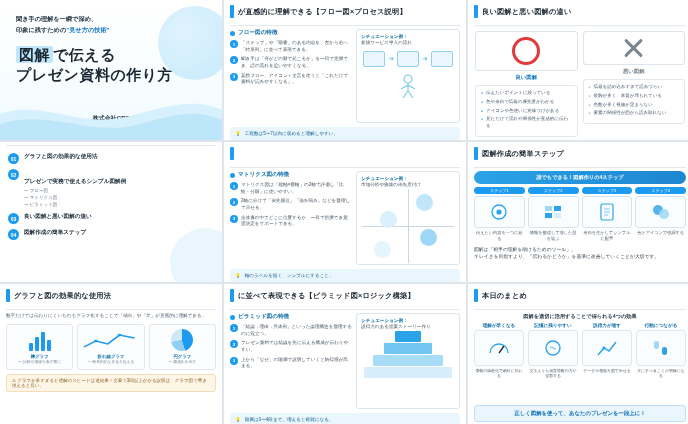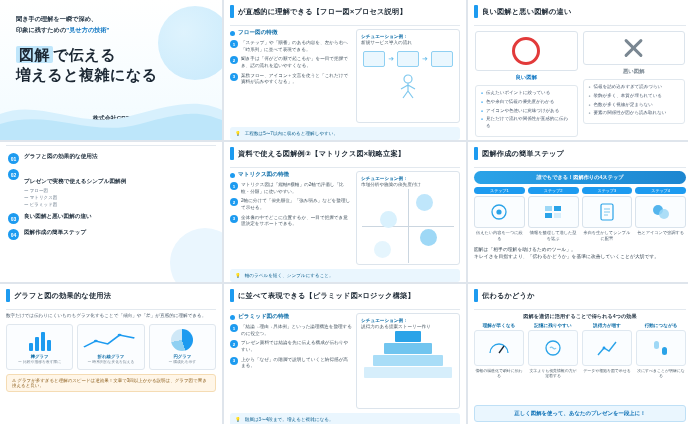--- a/index.html
+++ b/index.html
@@ -101,21 +101,21 @@
 <div class="deck">
 
   <div class="slide s1">
     <div class="blob"></div>
     <div class="lead">
       <span>聞き手の理解を一瞬で深め、</span><br>
       <span>印象に残すための</span><em>"見せ方の技術"</em>
     </div>
     <div class="maintitle">
       <span class="hl">図解</span><span>で伝える</span><br>
-      <span>増えると複雑になる</span>
+      <span>プレゼン資料の作り方</span>
     </div>
     <div class="corp">株式会社GRT</div>
     <svg class="wave" viewBox="0 0 222 46" preserveAspectRatio="none">
       <path d="M0 20 C 40 4, 80 36, 130 22 S 200 6, 222 16 L222 46 L0 46 Z" fill="#d7f0fd"></path>
       <path d="M0 30 C 50 14, 90 44, 140 30 S 200 18, 222 26 L222 46 L0 46 Z" fill="#bde6fa"></path>
     </svg>
   </div>
 
   <div class="slide">
     <div class="ttl-bar">
@@ -229,21 +229,20 @@
       <div class="agitem">
         <span class="agno">04</span>
         <span class="agtxt">図解作成の簡単ステップ</span>
       </div>
     </div>
   </div>
 
   <div class="slide">
     <div class="ttl-bar">
       <span class="bullet"></span>
-      <span class="txt">資料で使える図解例②【マトリクス図×戦略立案】</span>
     </div>
     <div class="hr"></div>
     <div class="boxrow">
       <div class="colL">
         <div class="subhead">
           <span class="dot"></span>
           <span>マトリクス図の特徴</span>
         </div>
         <div class="li">
           <span class="num">1</span>
@@ -417,21 +416,21 @@
     </div>
     <div class="note">
       <span>💡</span>
       <span>階層は3〜4段まで。増えると複雑になる。</span>
     </div>
   </div>
 
   <div class="slide">
     <div class="ttl-bar">
       <span class="bullet"></span>
-      <span class="txt">伝わるかどうか</span>
+      <span class="txt">本日のまとめ</span>
     </div>
     <div class="hr"></div>
     <div style="text-align:center;font-size:5.2px;font-weight:bold;color:#2a3a49;">図解を適切に活用することで得られる4つの効果</div>
     <div class="sum4">
       <div class="s">
         <div class="hdr">理解が早くなる</div>
         <div class="bx">
           <svg width="24" height="22" viewBox="0 0 24 22">
             <path d="M3 16a9 9 0 0 1 18 0" fill="none" stroke="#2aa3e8" stroke-width="1.3"></path>
             <path d="M12 16 L17 9" stroke="#1b2733" stroke-width="1.3"></path>

